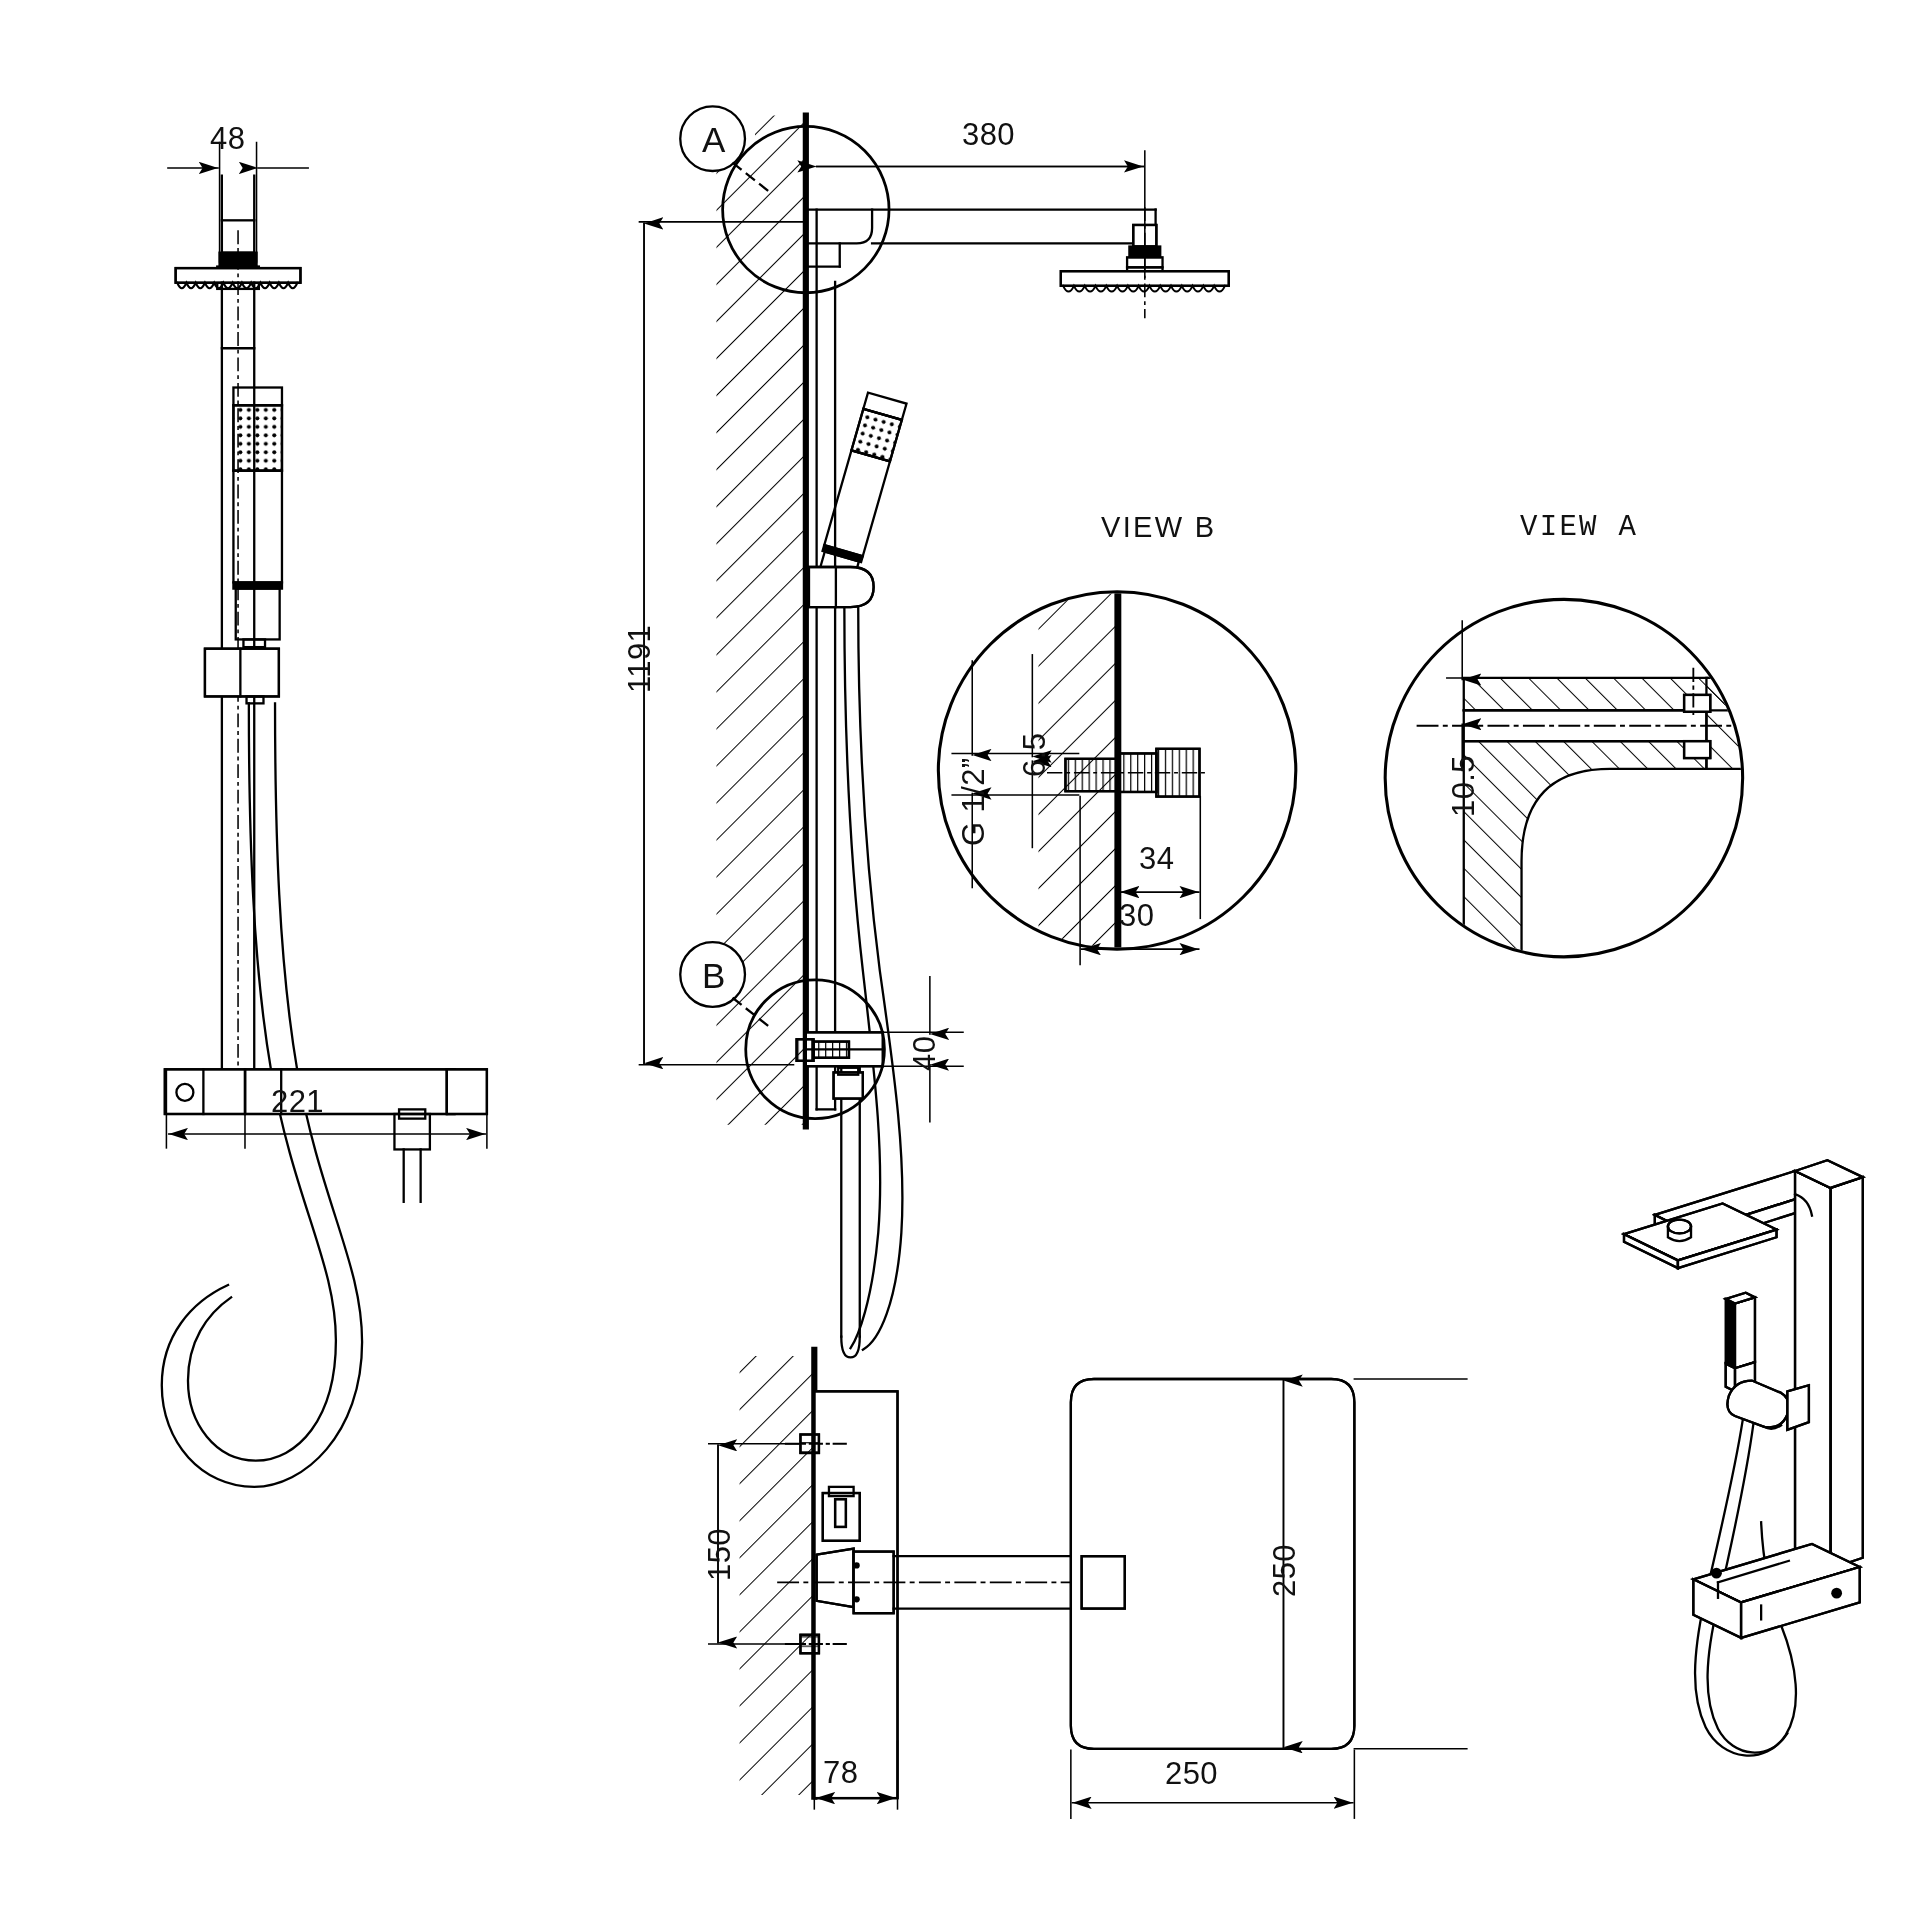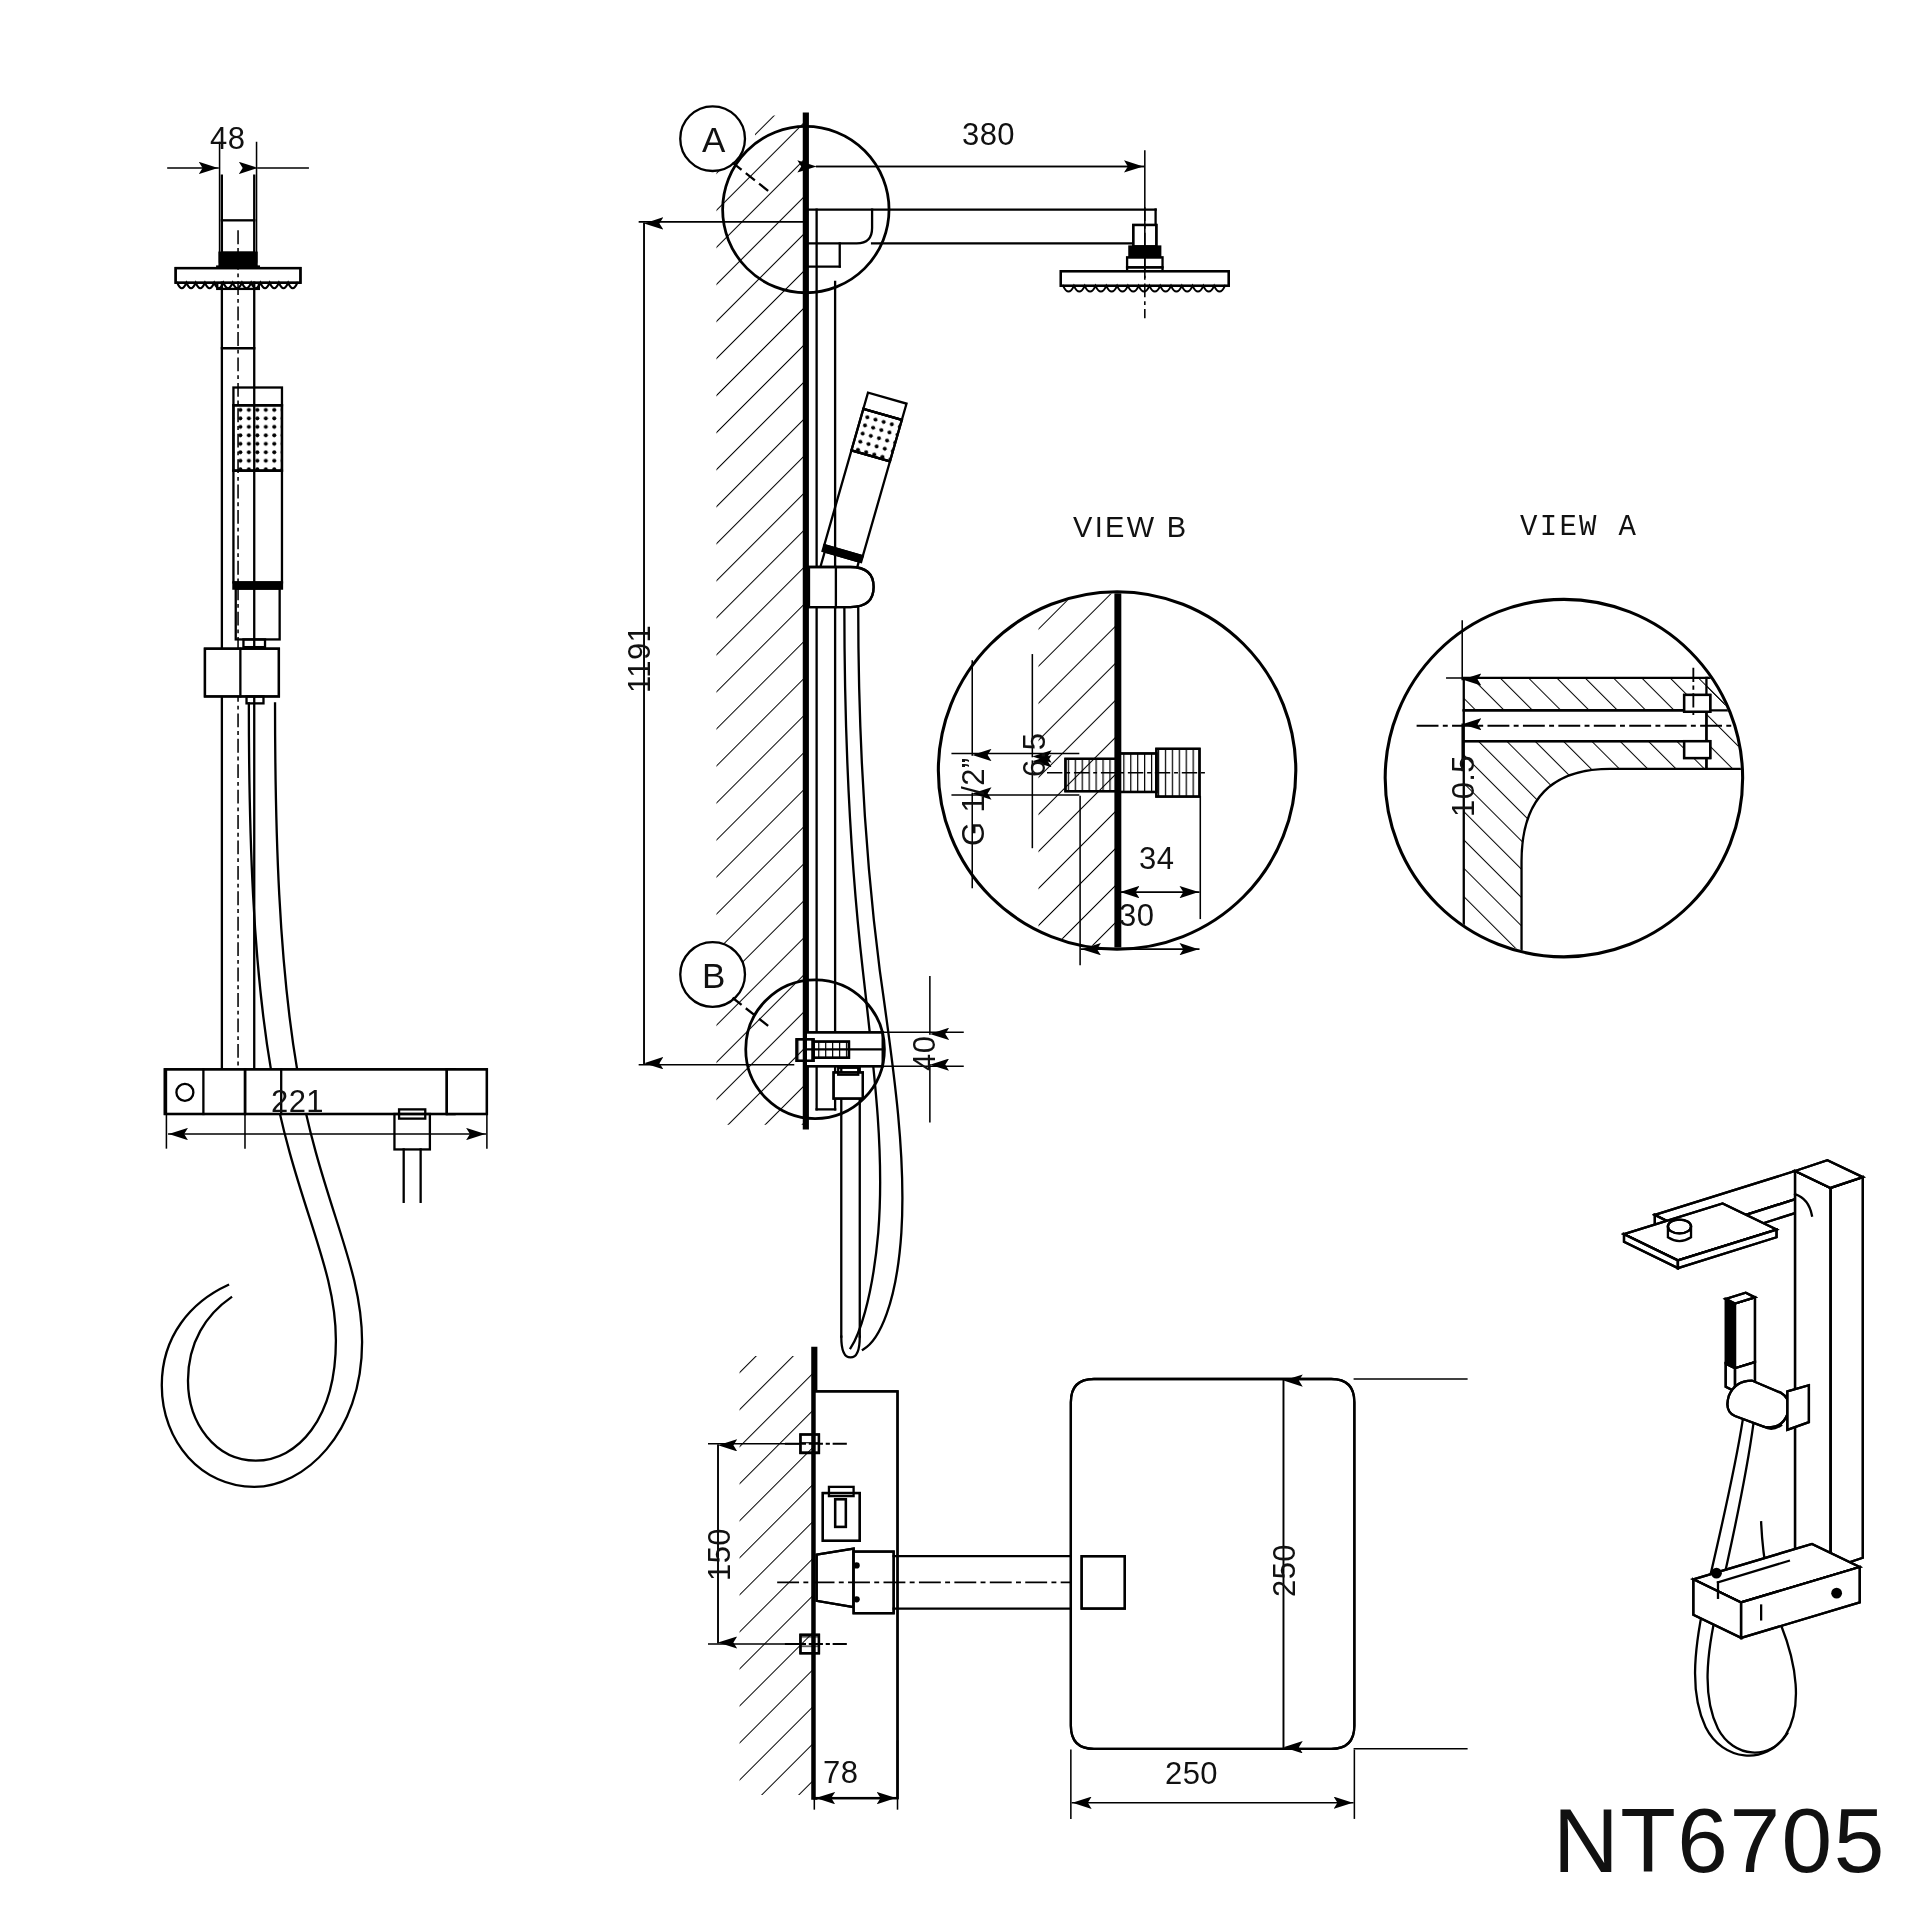--- a/index.html
+++ b/index.html
@@ -519,21 +519,21 @@
   <div class="lbl dim-txt" style="left:962px; top:119px;">380</div>
 
   <div class="lbl dim-txt rot90" style="left:624px; top:693px;">1191</div>
 
   <div class="lbl dim-txt rot90" style="left:909px; top:1071px;">40</div>
 
   <div class="lbl bubble-txt" style="left:702px; top:122px;">A</div>
 
   <div class="lbl bubble-txt" style="left:702px; top:958px;">B</div>
 
-  <div class="lbl view-txt" style="left:1073px; top:513px;">VIEW B</div>
+  <div class="lbl view-txt" style="left:1101px; top:513px;">VIEW B</div>
 
   <div class="lbl dim-txt rot90" style="left:958px; top:846px;">G 1/2”</div>
 
   <div class="lbl dim-txt rot90" style="left:1019px; top:777px;">6.5</div>
 
   <div class="lbl dim-txt" style="left:1139px; top:843px;">34</div>
 
   <div class="lbl dim-txt" style="left:1119px; top:900px;">30</div>
 
   <div class="lbl view-txt" style="left:1520px; top:513px;font-family:Liberation Mono, monospace;">VIEW A</div>
@@ -541,16 +541,15 @@
   <div class="lbl dim-txt rot90" style="left:1448px; top:817px;">10.5</div>
 
   <div class="lbl dim-txt rot90" style="left:704px; top:1581px;">150</div>
 
   <div class="lbl dim-txt" style="left:823px; top:1757px;">78</div>
 
   <div class="lbl dim-txt rot90" style="left:1269px; top:1597px;">250</div>
 
   <div class="lbl dim-txt" style="left:1165px; top:1758px;">250</div>
 
-  <div class="lbl model-txt" style="left:1553px; top:1795px;">NT6705</div>
 
 </div>
 
 
 </body></html>

